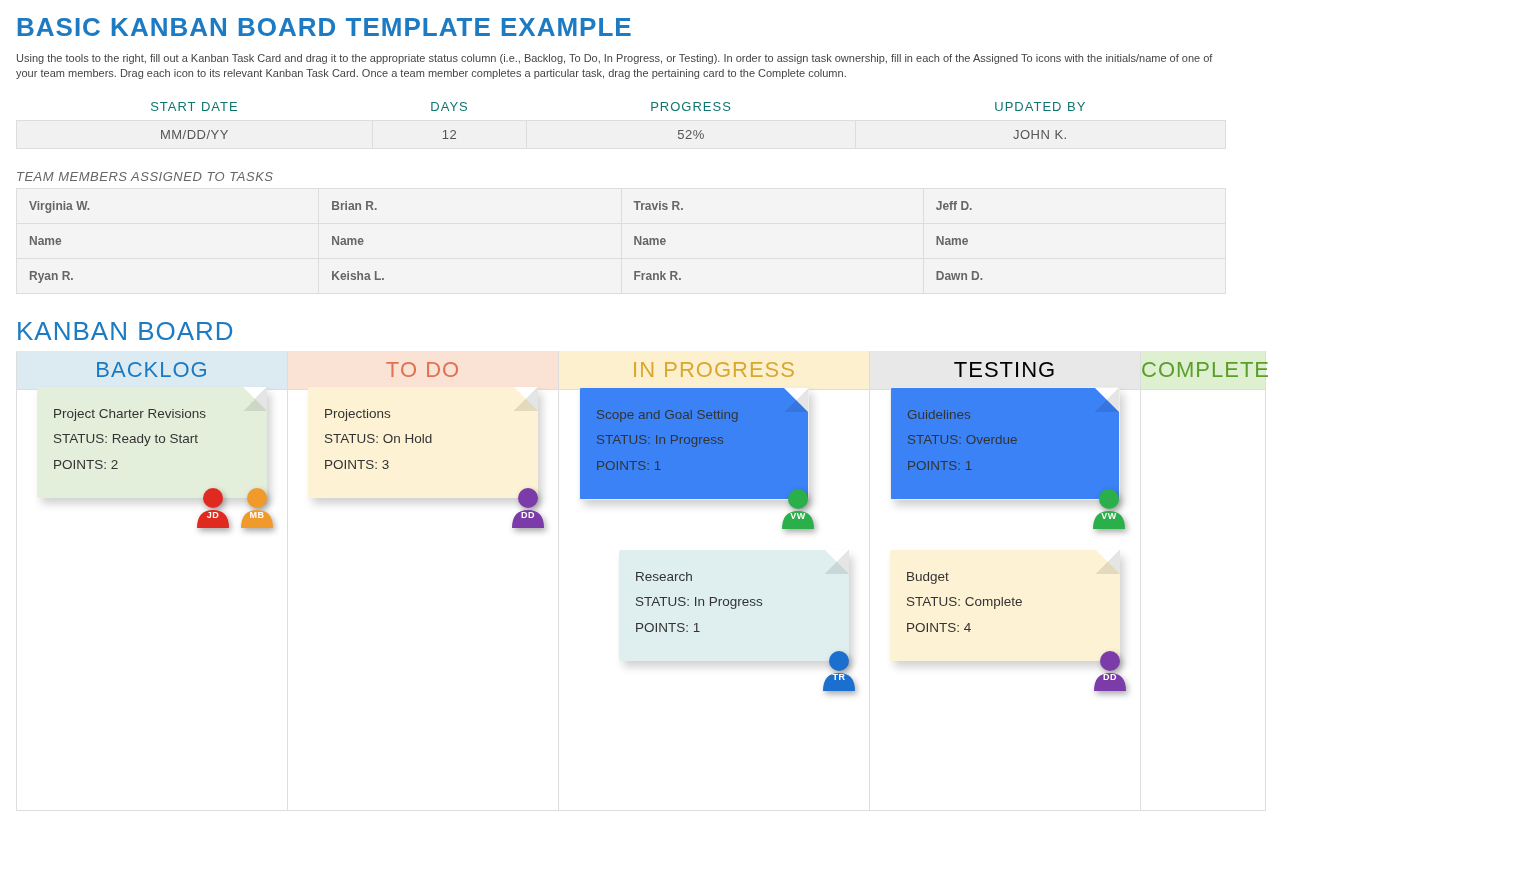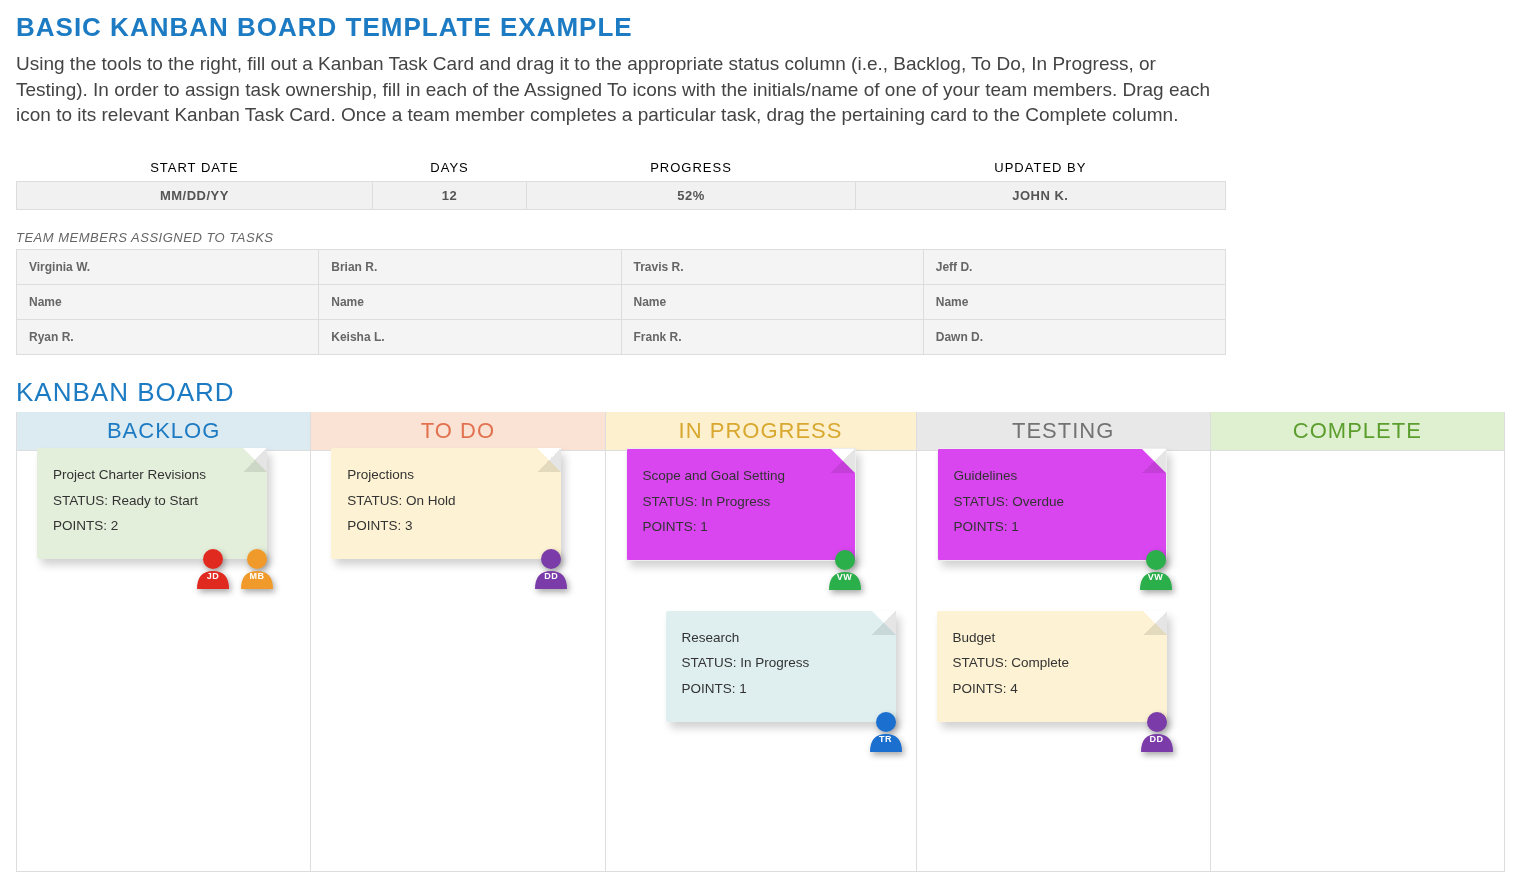--- a/index.html
+++ b/index.html
@@ -12,46 +12,46 @@
     width: 1537px;
   }
   h1.title {
     color: #1C7BC2;
     font-weight: 700;
     font-size: 26px;
     letter-spacing: 1px;
     margin-bottom: 8px;
   }
   p.intro {
-    font-size: 19px;
+    font-size: 11px;
     line-height: 1.35;
     color: #444;
     max-width: 1210px;
-    margin-bottom: 28px;
+    margin-bottom: 14px;
   }
   
   .summary {
     width: 1210px;
     border-collapse: collapse;
     margin-bottom: 20px;
   }
   .summary td {
     text-align: center;
     font-size: 13px;
   }
   .summary .hdr td {
-    color: #000000;
+    color: #0f766e;
     padding: 4px 0 6px;
     letter-spacing: 1px;
   }
   .summary .val td {
     background: #f1f1f1;
     border: 1px solid #ddd;
     padding: 6px 0;
-    font-weight: 700;
+    font-weight: 400;
     color: #555;
     letter-spacing: 0.5px;
   }
   
   .team-title {
     font-size: 13px;
     letter-spacing: 0.5px;
     color: #666;
     margin-bottom: 4px;
     font-style: italic;
@@ -73,21 +73,21 @@
   
   h2.kanban-title {
     color: #1C7BC2;
     font-weight: 400;
     font-size: 26px;
     letter-spacing: 1px;
     margin-bottom: 4px;
   }
   .board {
     display: flex;
-    width: 1489px;
+    width: 1250px;
   }
   .col {
     flex: 1;
     border: 1px solid #ddd;
     border-top: none;
     min-height: 460px;
     padding: 36px 20px 20px;
     position: relative;
   }
   .col + .col { border-left: none; }
@@ -96,21 +96,21 @@
     top: 0; left: 0; right: 0;
     text-align: center;
     font-size: 22px;
     letter-spacing: 1px;
     padding: 6px 0;
     border-bottom: 1px solid #ddd;
   }
   .head-backlog   { background:#dceaf2; color:#1C7BC2; }
   .head-todo      { background:#fae2d5; color:#E2724F; }
   .head-progress  { background:#fdf0ce; color:#D8A830; }
-  .head-testing   { background:#e8e8e8; color:#737373;    }
+  .head-testing   { background:#e8e8e8; color:#000000;    }
   .head-complete  { background:#dff0d0; color:#5B9E2E; }
 
   .card {
     position: relative;
     width: 230px;
     padding: 14px 16px 20px;
     margin-bottom: 50px;
     box-shadow: 4px 6px 8px rgba(0,0,0,0.18);
     border-radius: 2px;
     font-size: 13.5px;
@@ -125,21 +125,21 @@
   }
   .card::before {
     content: "";
     position: absolute;
     top: 0; right: 0;
     border-top: 24px solid #fff;
     border-left: 24px solid transparent;
   }
   .card-green  { background:#e4efdb; }
   .card-cream  { background:#fdf2d3; }
-  .card-white  { background:#d946ef; border:1px solid #eee; }
+  .card-white  { background:#3b82f6; border:1px solid #eee; }
   .card-blue   { background:#dfeff0; }
   .card-shift  { margin-left: 40px; }
 
   .avatars {
     position: absolute;
     right: -10px;
     bottom: -30px;
     display: flex;
     gap: 4px;
     align-items: flex-end;

